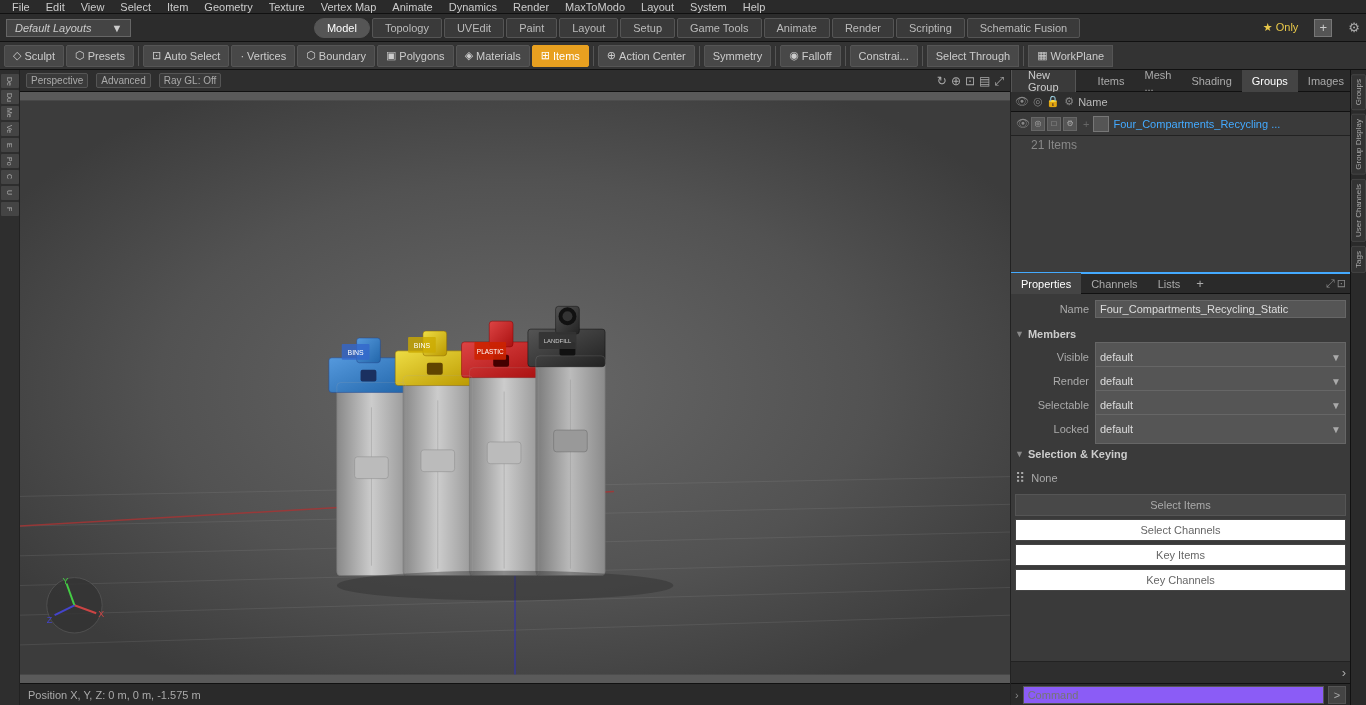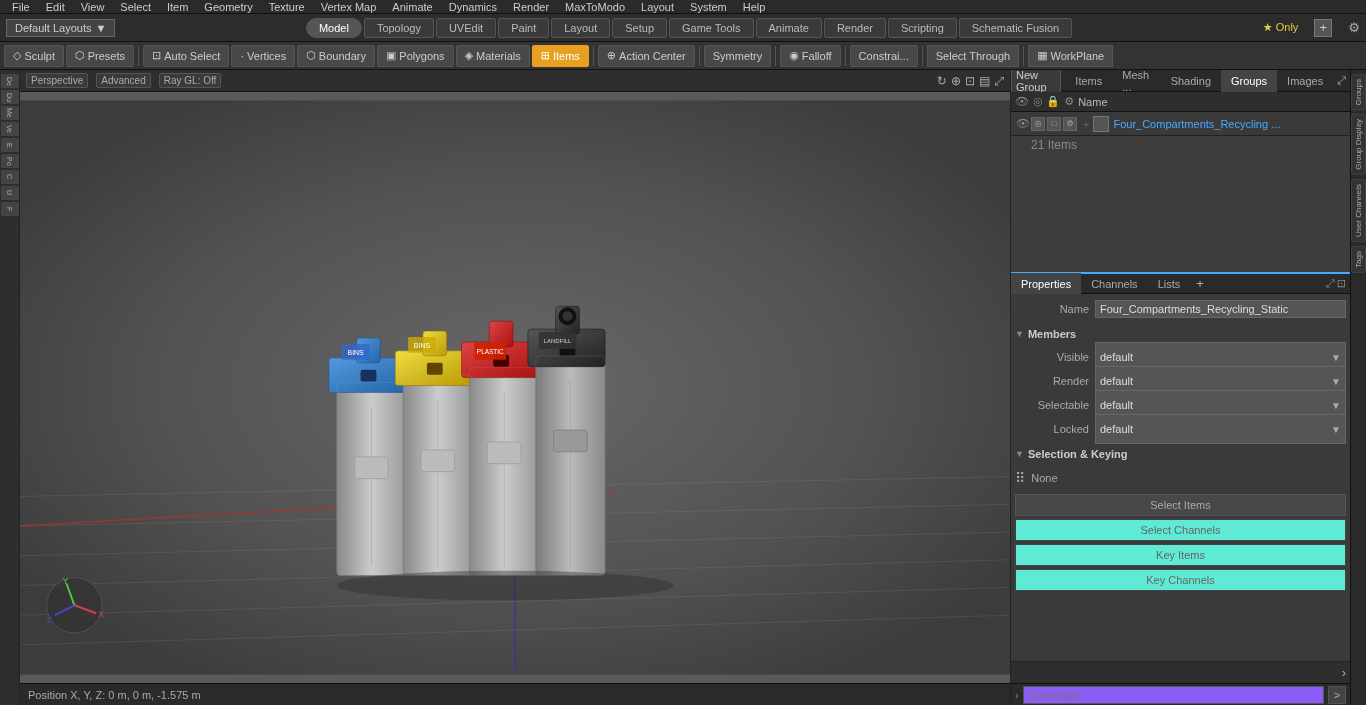--- a/index.html
+++ b/index.html
@@ -5,21 +5,21 @@
     * { box-sizing: border-box; margin: 0; padding: 0; }
     body { background: #3a3a3a; color: #ccc; font-family: Arial, sans-serif; font-size: 11px; width: 1366px; height: 705px; overflow: hidden; display: flex; flex-direction: column; }
 
     
     #top-menu-bar { background: #2a2a2a; display: flex; align-items: center; height: 14px; padding: 0 4px; border-bottom: 1px solid #111; flex-shrink: 0; }
     #top-menu-bar span { padding: 0 8px; color: #ccc; cursor: pointer; font-size: 11px; }
 
     
     #layout-bar { background: #2c2c2c; display: flex; align-items: center; height: 28px; border-bottom: 1px solid #111; flex-shrink: 0; }
     .layout-left { display: flex; align-items: center; padding: 0 6px; }
-    .layout-left .dropdown { background: #444; border: 1px solid #666; color: #ccc; padding: 2px 8px; font-size: 11px; display: flex; align-items: center; gap: 4px; cursor: pointer; }
+    .layout-left .dropdown { background: #444; border: 1px solid #666; color: #ccc; padding: 2px 8px; font-size: 11px; display: flex; align-items: center; gap: 20px; cursor: pointer; font-style: italic; }
     .layout-tabs { display: flex; align-items: center; flex: 1; justify-content: center; gap: 2px; }
     .layout-tab { padding: 3px 12px; background: #3a3a3a; border: 1px solid #555; color: #bbb; cursor: pointer; font-size: 11px; border-radius: 2px; }
     .layout-tab.active { background: #555; color: #fff; border-radius: 10px; }
     .layout-right { display: flex; align-items: center; padding: 0 6px; gap: 16px; }
     .star-only { color: #e8c84a; font-size: 11px; }
     .plus-btn { background: #555; border: 1px solid #777; color: #ccc; width: 18px; height: 18px; display: flex; align-items: center; justify-content: center; cursor: pointer; font-size: 13px; }
 
     
     #tool-bar { background: #333; display: flex; align-items: center; height: 28px; border-bottom: 1px solid #111; flex-shrink: 0; gap: 2px; padding: 0 4px; }
     .tool-btn { background: #484848; border: 1px solid #555; color: #ccc; padding: 2px 8px; font-size: 11px; cursor: pointer; height: 22px; display: flex; align-items: center; gap: 3px; border-radius: 2px; }
@@ -53,21 +53,21 @@
     #status-bar { background: #2a2a2a; height: 22px; display: flex; align-items: center; padding: 0 8px; border-top: 1px solid #111; flex-shrink: 0; }
     #status-bar span { color: #aaa; font-size: 11px; }
 
     
     #right-panel { width: 340px; display: flex; flex-direction: column; background: #333; border-left: 1px solid #222; flex-shrink: 0; }
 
     
     #right-top-tabs { display: flex; background: #2a2a2a; border-bottom: 1px solid #111; height: 22px; align-items: center; }
     .right-top-tab { padding: 2px 10px; color: #aaa; font-size: 11px; cursor: pointer; height: 22px; display: flex; align-items: center; }
     .right-top-tab.active { background: #444; color: #fff; }
-    .right-top-new-group { background: #3a3a3a; border: 1px solid #555; color: #ccc; padding: 1px 4px; font-size: 11px; cursor: pointer; margin-left: auto; margin-right: 4px; }
+    .right-top-new-group { background: #3a3a3a; border: 1px solid #555; color: #ccc; padding: 1px 16px; font-size: 11px; cursor: pointer; margin-left: auto; margin-right: 12px; }
 
     
     #groups-list-header { display: flex; align-items: center; background: #2e2e2e; height: 20px; padding: 0 4px; border-bottom: 1px solid #111; }
     .gl-icon { color: #888; font-size: 11px; margin-right: 4px; }
     .gl-name { color: #bbb; font-size: 11px; flex: 1; }
 
     #groups-list-item { display: flex; align-items: center; background: #3a3a3a; height: 24px; padding: 0 4px; border-bottom: 1px solid #222; }
     .gl-eye { color: #888; font-size: 11px; width: 16px; display: inline-flex; justify-content: center; }
     .gl-item-icons { display: flex; gap: 2px; align-items: center; }
     .gl-item-icon { width: 14px; height: 14px; background: #555; border: 1px solid #666; display: flex; align-items: center; justify-content: center; color: #aaa; font-size: 8px; cursor: pointer; }
@@ -93,21 +93,21 @@
     .prop-input { background: #555; border: 1px solid #666; color: #ddd; font-size: 11px; padding: 2px 4px; width: 100%; height: 18px; }
     .prop-select { background: #555; border: 1px solid #666; color: #ddd; font-size: 11px; padding: 1px 4px; width: 100%; height: 30px; display: flex; align-items: center; justify-content: space-between; cursor: pointer; }
     .prop-select-arrow { color: #aaa; font-size: 10px; }
     .section-header { display: flex; align-items: center; height: 20px; margin: 4px 0 2px; cursor: pointer; }
     .section-triangle { color: #888; font-size: 9px; margin-right: 4px; }
     .section-label { color: #ccc; font-size: 11px; font-weight: bold; }
     .sel-none-row { display: flex; align-items: center; height: 24px; margin-bottom: 4px; }
     .sel-dots { color: #aaa; font-size: 14px; margin-right: 6px; }
     .sel-none-label { color: #aaa; font-size: 11px; }
     .keying-btn { background: #484848; border: 1px solid #555; color: #aaa; font-size: 11px; padding: 3px 8px; cursor: pointer; width: 100%; text-align: center; height: 22px; display: flex; align-items: center; justify-content: center; margin-bottom: 3px; }
-    .keying-btn.disabled { color: #666; background: #5eead4; border-color: #444; cursor: default; }
+    .keying-btn.disabled { color: #666; background: #ffffff; border-color: #444; cursor: default; }
 
     
     #command-bar { background: #2a2a2a; height: 22px; display: flex; align-items: center; padding: 0 4px; border-top: 1px solid #111; flex-shrink: 0; gap: 4px; }
     #command-input { background: #8b5cf6; border: 1px solid #555; color: #ddd; font-size: 11px; flex: 1; height: 18px; padding: 0 4px; }
     .cmd-btn { background: #444; border: 1px solid #555; color: #aaa; width: 18px; height: 18px; display: flex; align-items: center; justify-content: center; cursor: pointer; font-size: 11px; }
 
     
     #side-tabs { width: 16px; background: #2a2a2a; display: flex; flex-direction: column; align-items: center; padding: 4px 0; gap: 2px; border-left: 1px solid #111; }
     .side-tab { color: #aaa; font-size: 8px; writing-mode: vertical-rl; text-orientation: mixed; transform: rotate(180deg); cursor: pointer; padding: 4px 2px; background: #333; border: 1px solid #444; border-radius: 2px; white-space: nowrap; margin-bottom: 2px; }
 

